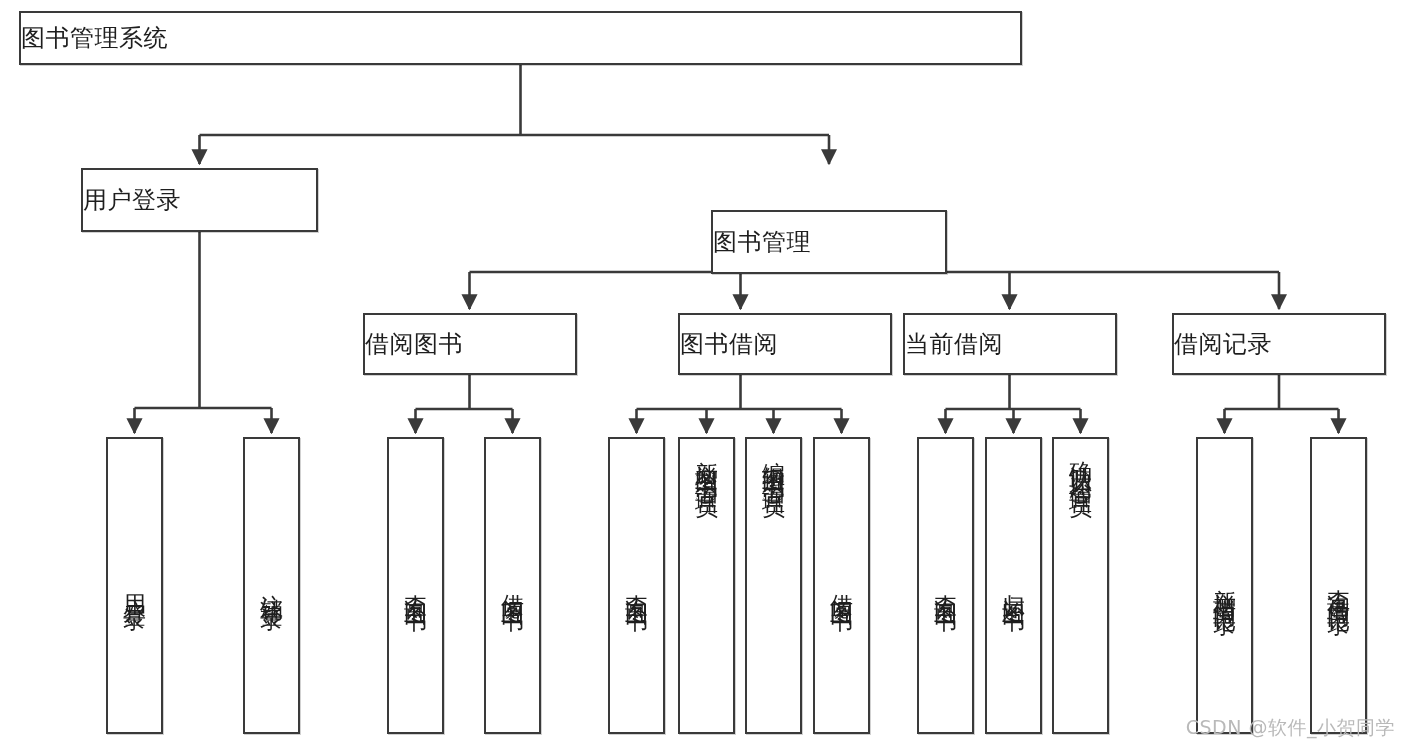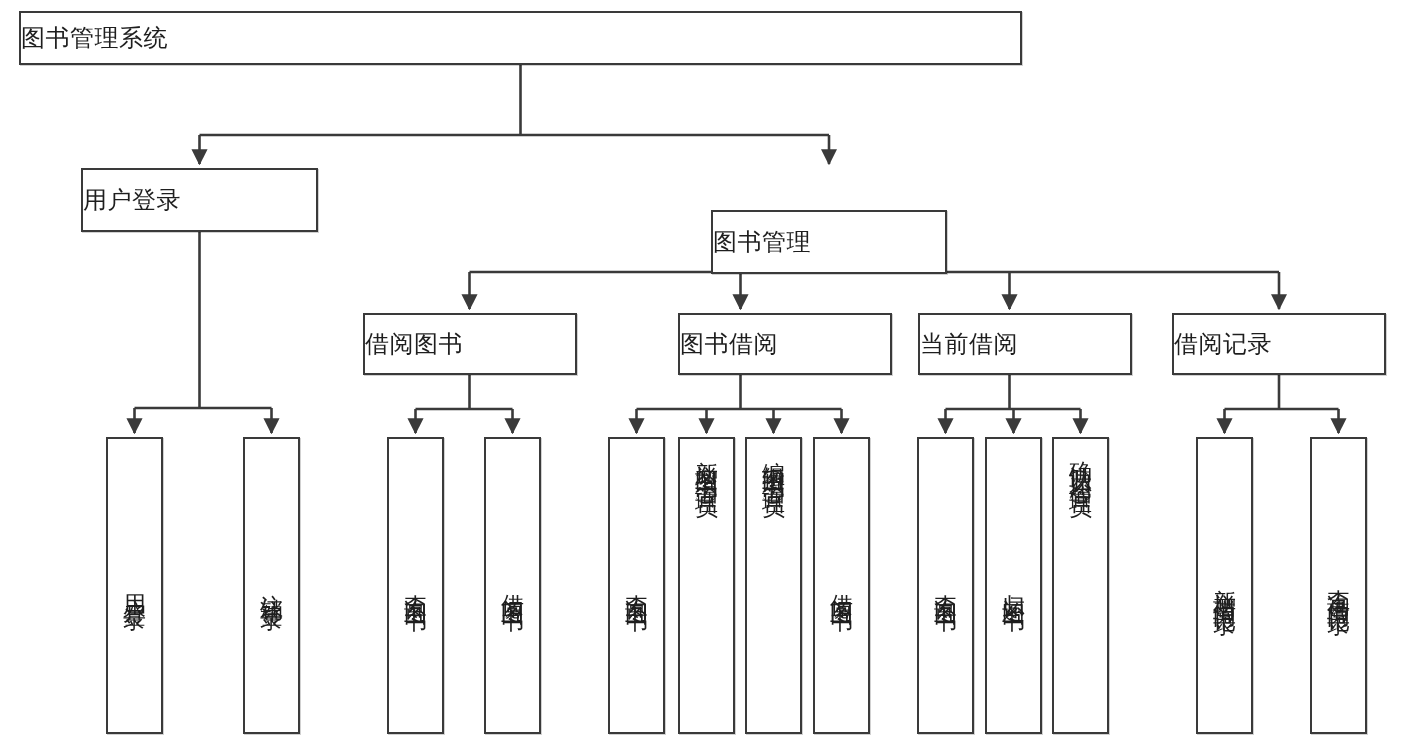--- a/index.html
+++ b/index.html
@@ -139,21 +139,21 @@
   </div>
 
   <div class="node horiz" style="left:363px; top:313px; width:214px; height:62px;">
     <span class="label">借阅图书</span>
   </div>
 
   <div class="node horiz" style="left:634px; top:313px; width:214px; height:62px;margin-left:44px;">
     <span class="label">图书借阅</span>
   </div>
 
-  <div class="node horiz" style="left:903px; top:313px; width:214px; height:62px;margin-left:15px;">
+  <div class="node horiz" style="left:903px; top:313px; width:214px; height:62px;">
     <span class="label">当前借阅</span>
   </div>
 
   <div class="node horiz" style="left:1172px; top:313px; width:214px; height:62px;">
     <span class="label">借阅记录</span>
   </div>
 
   <div class="node vert centered" style="left:106px; top:437px; width:57px; height:297px;">
     <span class="label">用户登录</span>
   </div>
@@ -199,14 +199,15 @@
   </div>
 
   <div class="node vert centered" style="left:1196px; top:437px; width:57px; height:297px;">
     <span class="label">新增借阅记录</span>
   </div>
 
   <div class="node vert centered" style="left:1310px; top:437px; width:57px; height:297px;">
     <span class="label">查询借阅记录</span>
   </div>
 
+  <div id="watermark">CSDN @软件_小贺同学</div>
 
 </div>
 
 </body></html>

